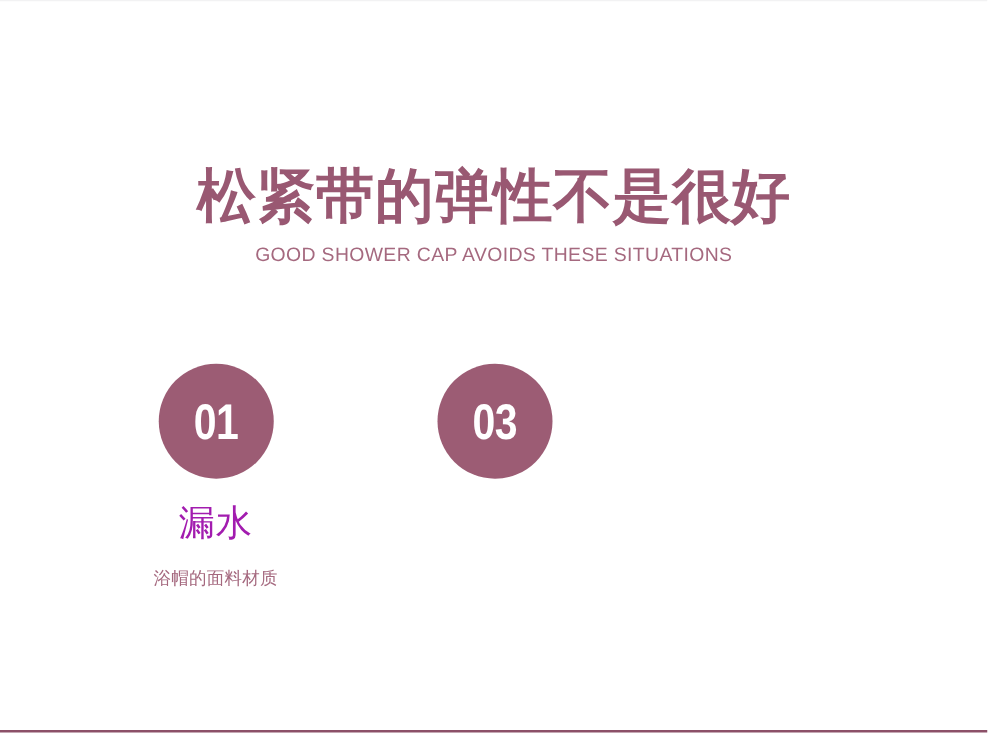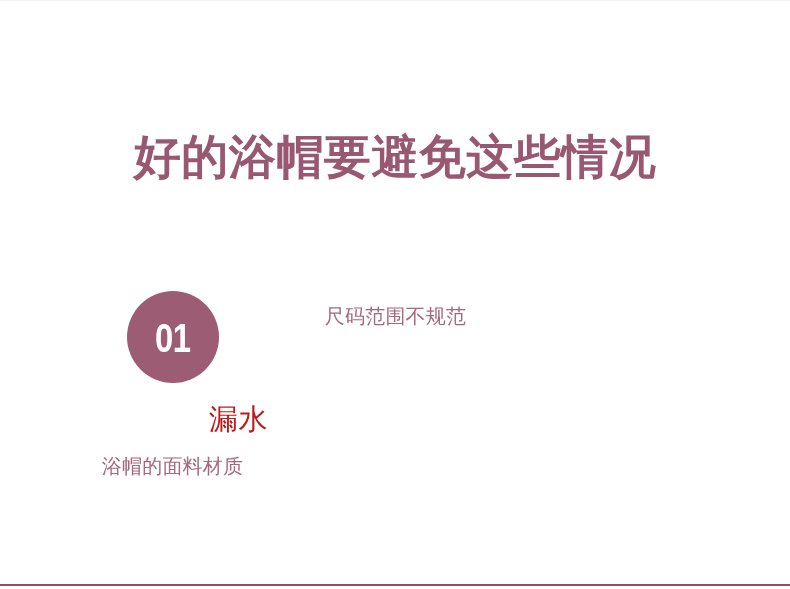--- a/index.html
+++ b/index.html
@@ -103,35 +103,34 @@
     line-height: 40px;
     font-weight: bold;
     letter-spacing: -0.5px;
     transform: scaleX(0.82);
     font-family: "Liberation Sans", "DejaVu Sans", sans-serif;
     position: relative;
     top: 1px;
   }
 
   .item-heading {
-    margin: 16px;
+    margin: 0;
     margin-top: 18px;
     font-size: 29px;
     line-height: 36px;
     font-weight: normal;
-    color: #b91c1c;
+    color: #a21caf;
     letter-spacing: 0.5px;
     font-family: "Liberation Sans", "DejaVu Sans", sans-serif;
-    text-align: right;
   }
 
   .item-desc {
     margin: 0;
     margin-top: 12px;
-    font-size: 20px;
+    font-size: 14px;
     line-height: 27px;
     font-weight: normal;
     color: #a5697f;
     letter-spacing: 0.2px;
     padding: 0 14px;
     font-family: "Liberation Sans", "DejaVu Sans", sans-serif;
   }
 
   
   .bottom-rule {
@@ -144,35 +143,38 @@
   }
 </style>
 </head>
 <body>
 
 <div class="page">
 
   <div class="top-hairline"></div>
 
   <div class="header">
-    <h1 class="main-title">好的浴帽要避免这些情况</h1>
+    <h1 class="main-title">松紧带的弹性不是很好</h1>
+    <p class="sub-title">GOOD SHOWER CAP AVOIDS THESE SITUATIONS</p>
   </div>
 
   <div class="columns">
 
     <div class="column col-1">
       <div class="badge">
         <span class="badge-number">01</span>
       </div>
       <h2 class="item-heading">漏水</h2>
       <p class="item-desc">浴帽的面料材质</p>
     </div>
 
 
     <div class="column col-3">
-      <p class="item-desc">尺码范围不规范</p>
+      <div class="badge">
+        <span class="badge-number">03</span>
+      </div>
     </div>
 
   </div>
 
   <div class="bottom-rule"></div>
 
 </div>
 
 </body></html>

